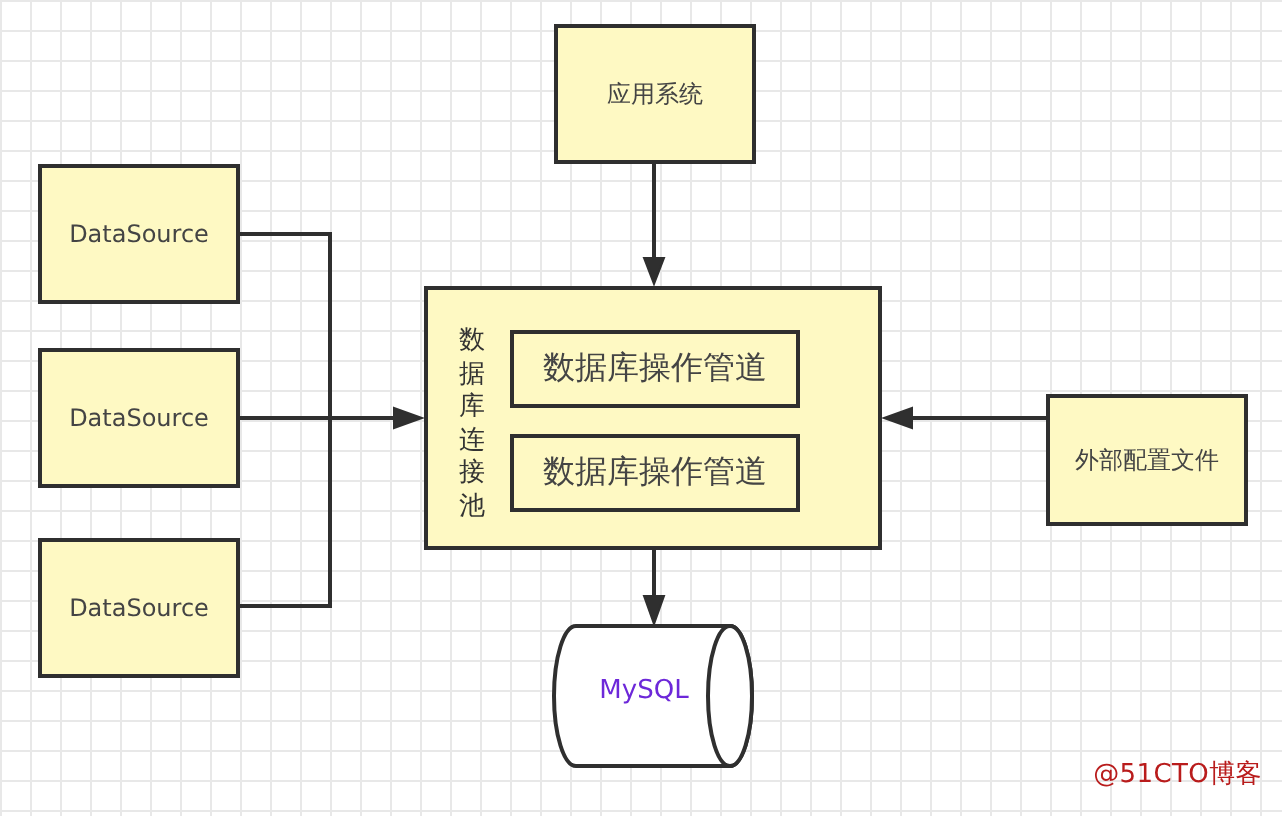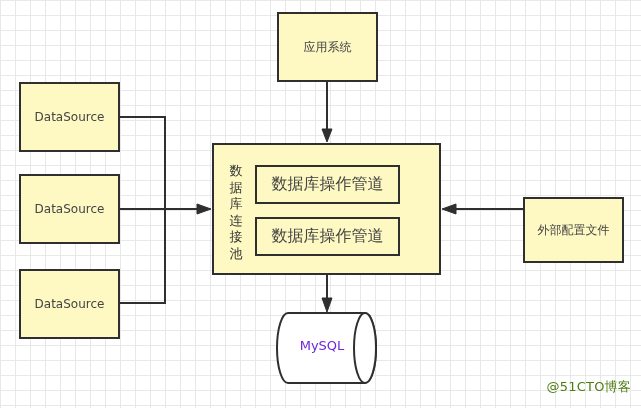--- a/index.html
+++ b/index.html
@@ -30,21 +30,21 @@
     }
     .pipe { left: 255px; width: 145px; height: 39px; font-size: 16px; }
     .app { left: 277px; top: 12px; width: 101px; height: 70px; }
     .ext { left: 523px; top: 174px; width: 101px; height: 66px; margin-top: 23px; }
     .mysql-label {
       position: absolute; left: 282px; top: 338px; width: 80px; text-align: center;
       font-size: 13px; color: #6d28d9;
     }
     .watermark {
       position: absolute; right: 10px; bottom: 12px;
-      font-size: 13px; color: #4d7c0f; letter-spacing: 0.2px;
+      font-size: 13px; color: #b91c1c; letter-spacing: 0.2px;
     }
     svg line, svg path, svg polyline { stroke: #2f2f2f; }
   </style>
 </head>
 <body>
 
 <div id="canvas">
 
   <svg width="641" height="408" style="position:absolute;left:0;top:0;">
 

